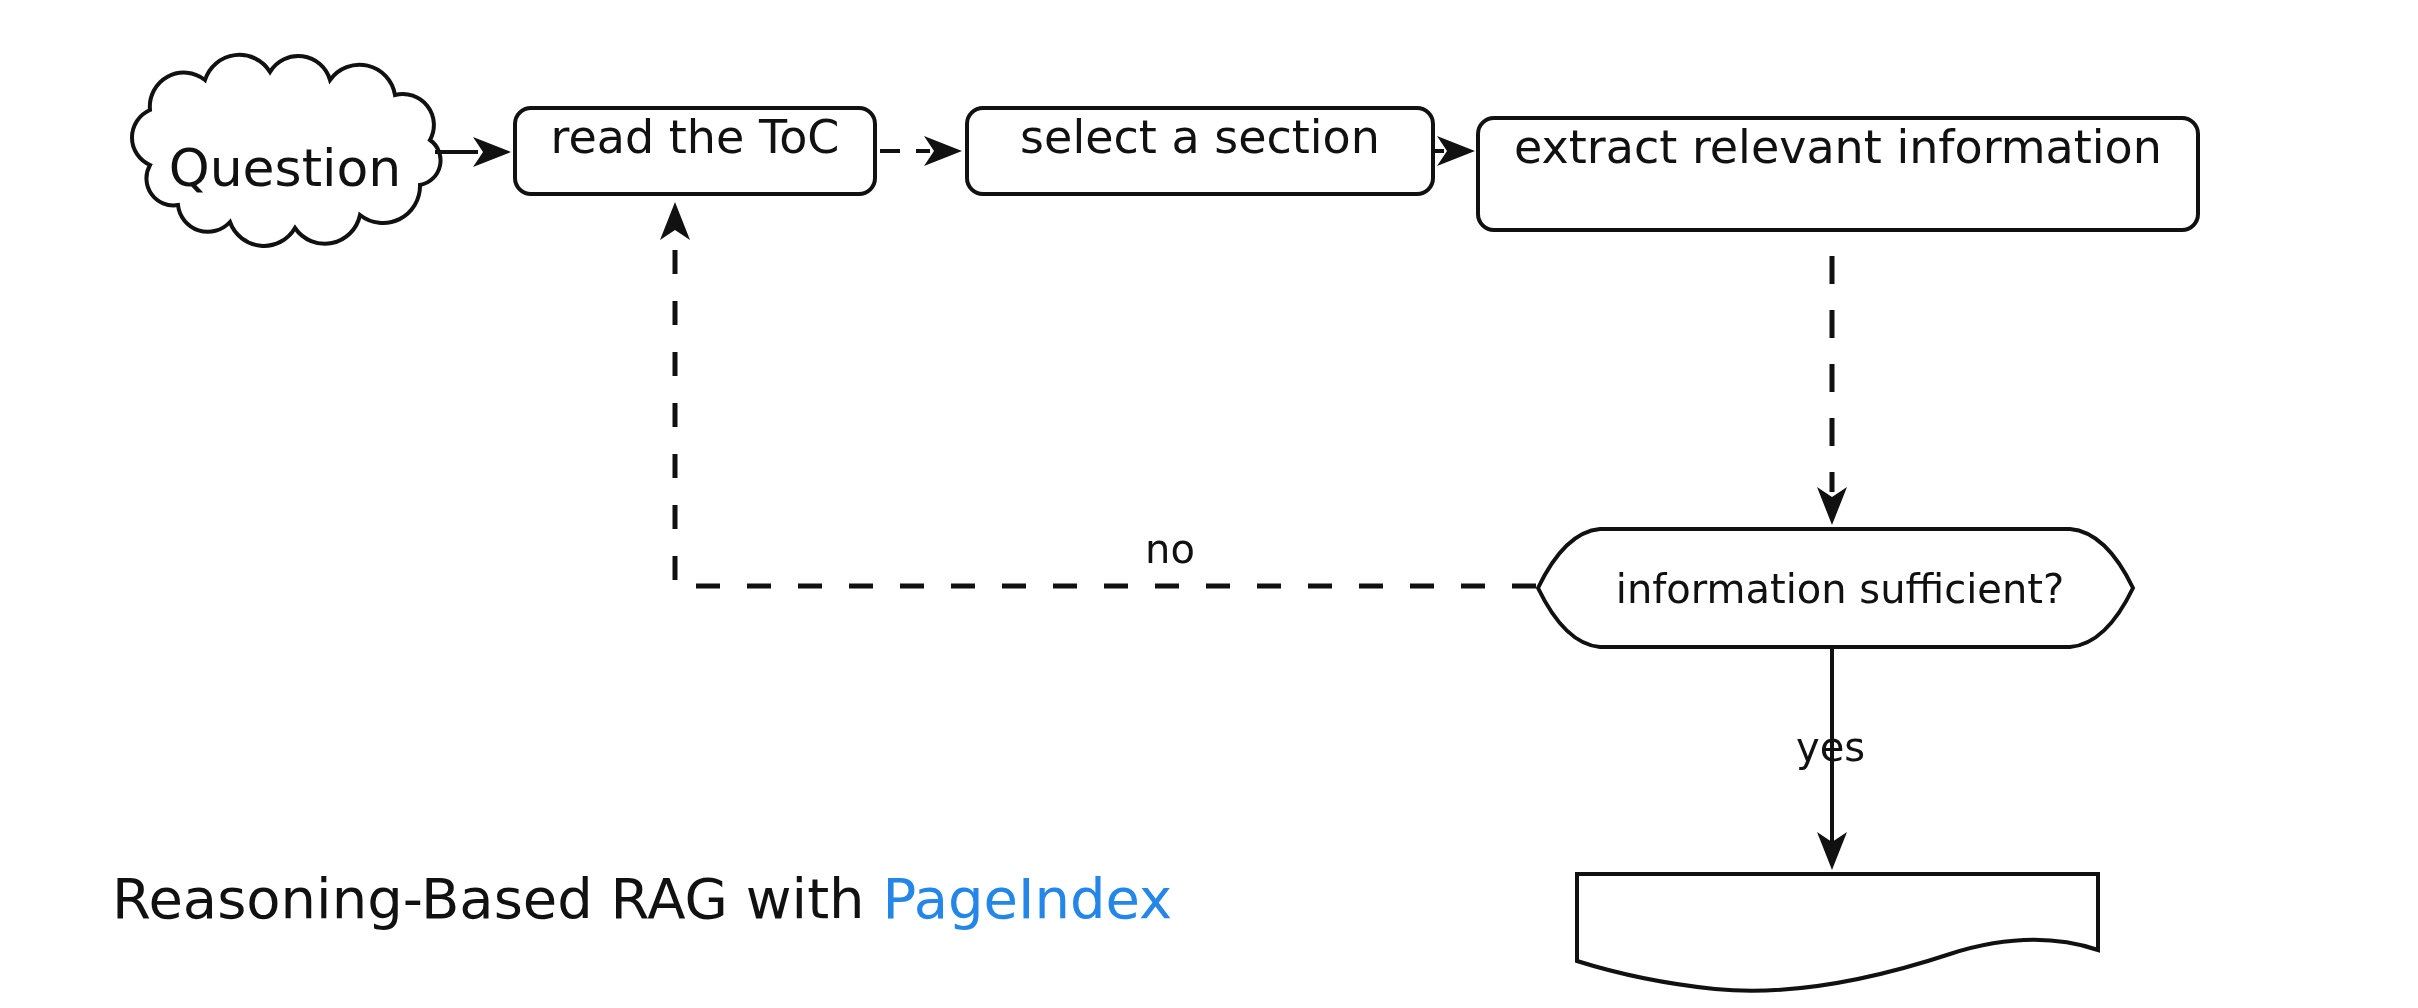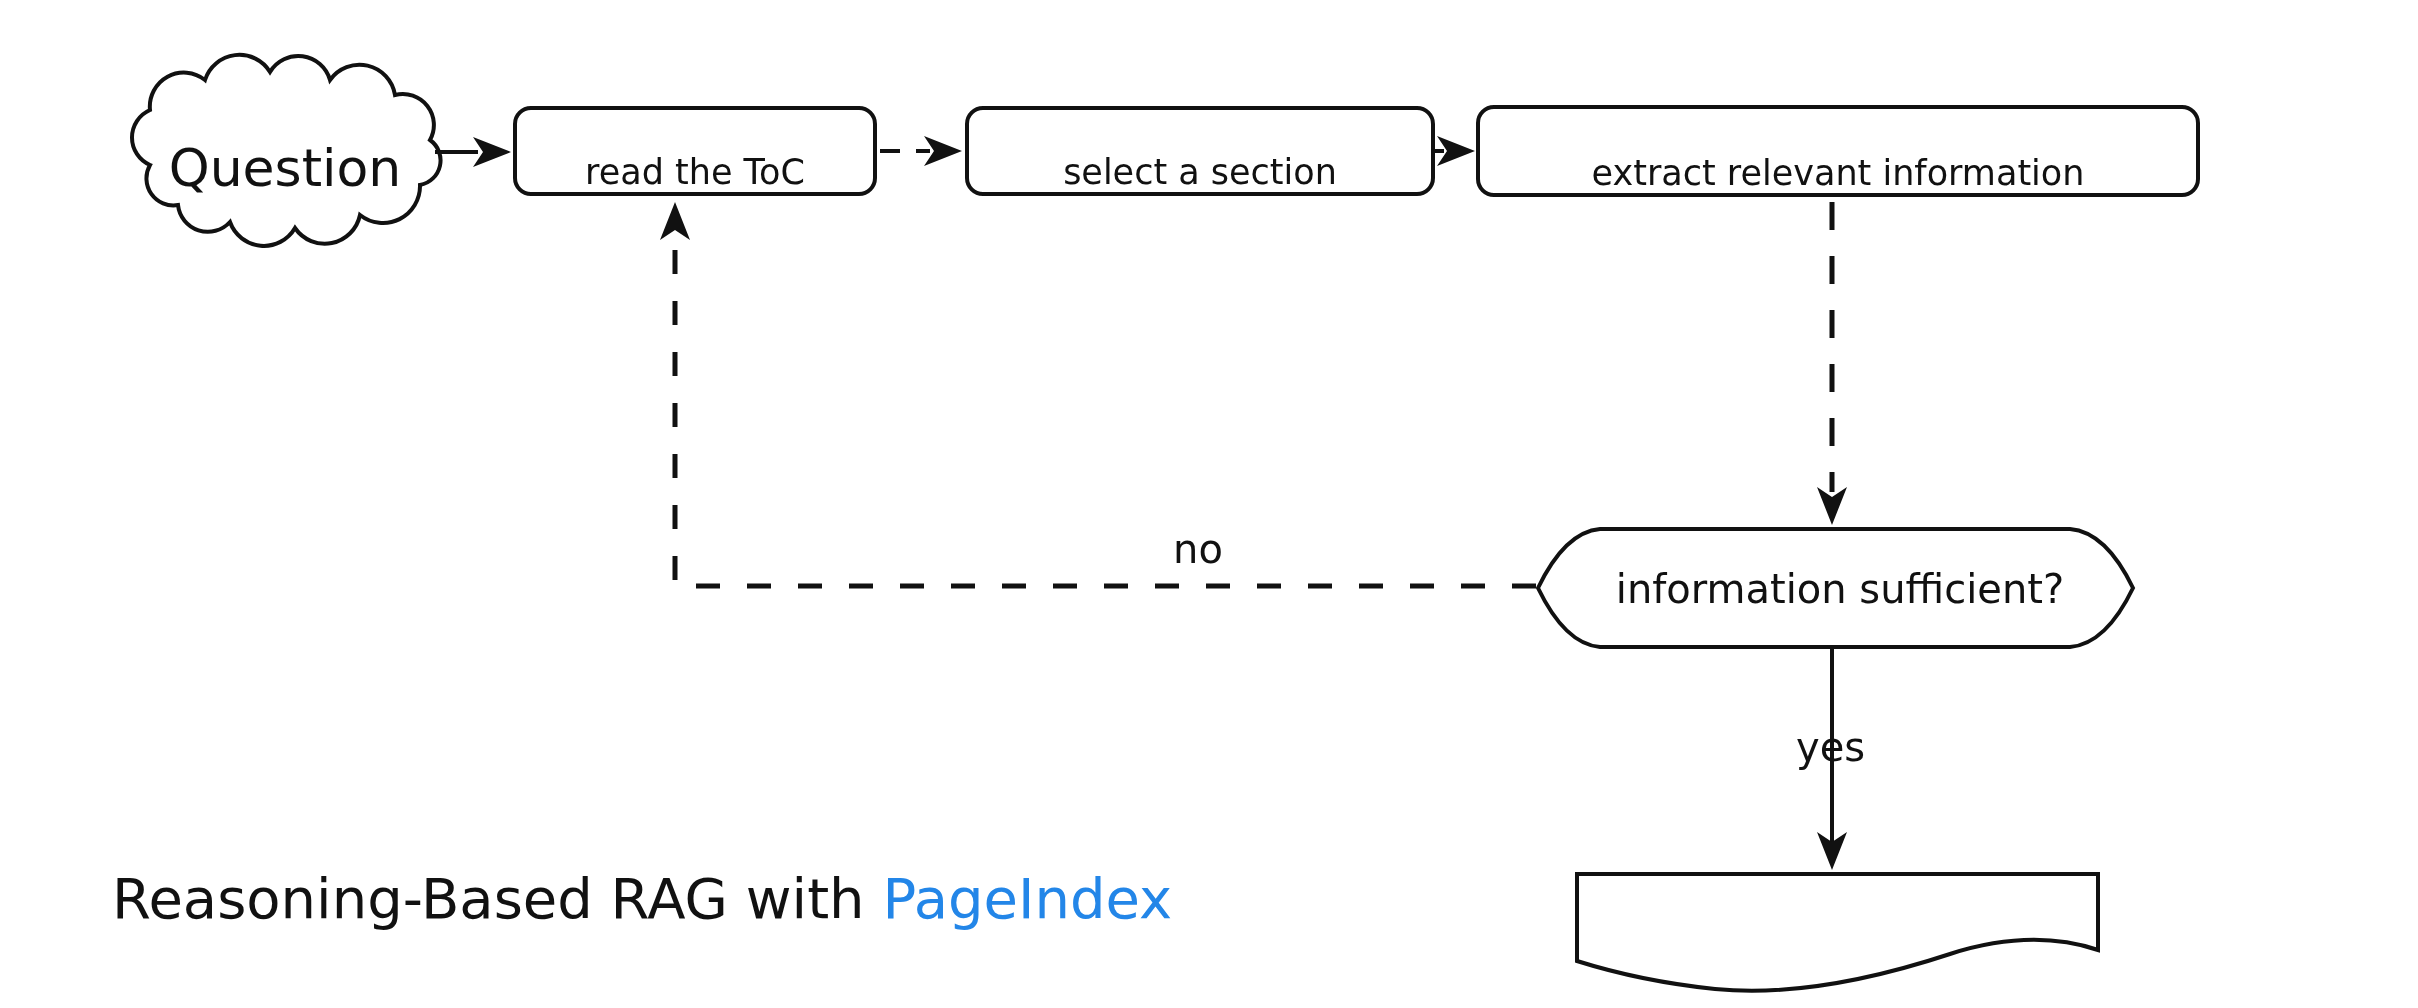--- a/index.html
+++ b/index.html
@@ -13,23 +13,23 @@
     overflow: hidden;
   }
   .layer { position: absolute; left: 0; top: 0; }
   .node-box {
     position: absolute;
     box-sizing: border-box;
     border: 4px solid var(--color-ink, #111111);
     border-radius: 18px;
     background: #ffffff;
     display: flex;
-    align-items: flex-end;
+    align-items: flex-start;
     justify-content: center;
-    font-size: 35px;
+    font-size: 46px;
     white-space: nowrap;
   }
   .shape-label {
     position: absolute;
     display: flex;
     align-items: center;
     justify-content: center;
     white-space: nowrap;
   }
   .question-label { left: 160px; top: 128px; width: 250px; height: 80px; font-size: 52px; }
@@ -37,21 +37,21 @@
   .document-label { left: 1580px; top: 874px; width: 518px; height: 78px; font-size: 42px; }
   .diagram-title {
     position: absolute;
     left: 1243px; top: 396px;
     transform: translate(-50%, -50%);
     font-size: 55px;
     color: var(--color-accent, #2386e8);
     white-space: nowrap;
   }
   .edge-label { position: absolute; font-size: 40px; white-space: nowrap; }
-  .edge-label-no  { left: 1170px; top: 549px; transform: translate(-50%, -50%); margin-left: 28px; }
+  .edge-label-no  { left: 1170px; top: 549px; transform: translate(-50%, -50%); }
   .edge-label-yes { left: 1796px; top: 747px; transform: translate(0, -50%); text-align: right; }
   .caption {
     position: absolute;
     left: 112px; top: 898px;
     transform: translate(0, -50%);
     font-size: 56px;
     white-space: nowrap;
   }
   .caption .brand { color: var(--color-accent, #2386e8); }
   svg .ink-stroke { stroke: var(--color-ink, #111111); fill: none; }
@@ -113,21 +113,21 @@
   </svg>
 
   <div class="node-box" style="left:513px; top:106px; width:364px; height:90px;">
     <span>read the ToC</span>
   </div>
 
   <div class="node-box" style="left:965px; top:106px; width:470px; height:90px;">
     <span>select a section</span>
   </div>
 
-  <div class="node-box" style="left:1476px; top:105px; width:724px; height:92px;">
+  <div class="node-box" style="left:1476px; top:116px; width:724px; height:116px;">
     <span>extract relevant information</span>
   </div>
 
   <div class="shape-label question-label">Question</div>
 
   <div class="shape-label hexagon-label">information sufficient?</div>
 
 
   <div class="edge-label edge-label-no">no</div>
 

